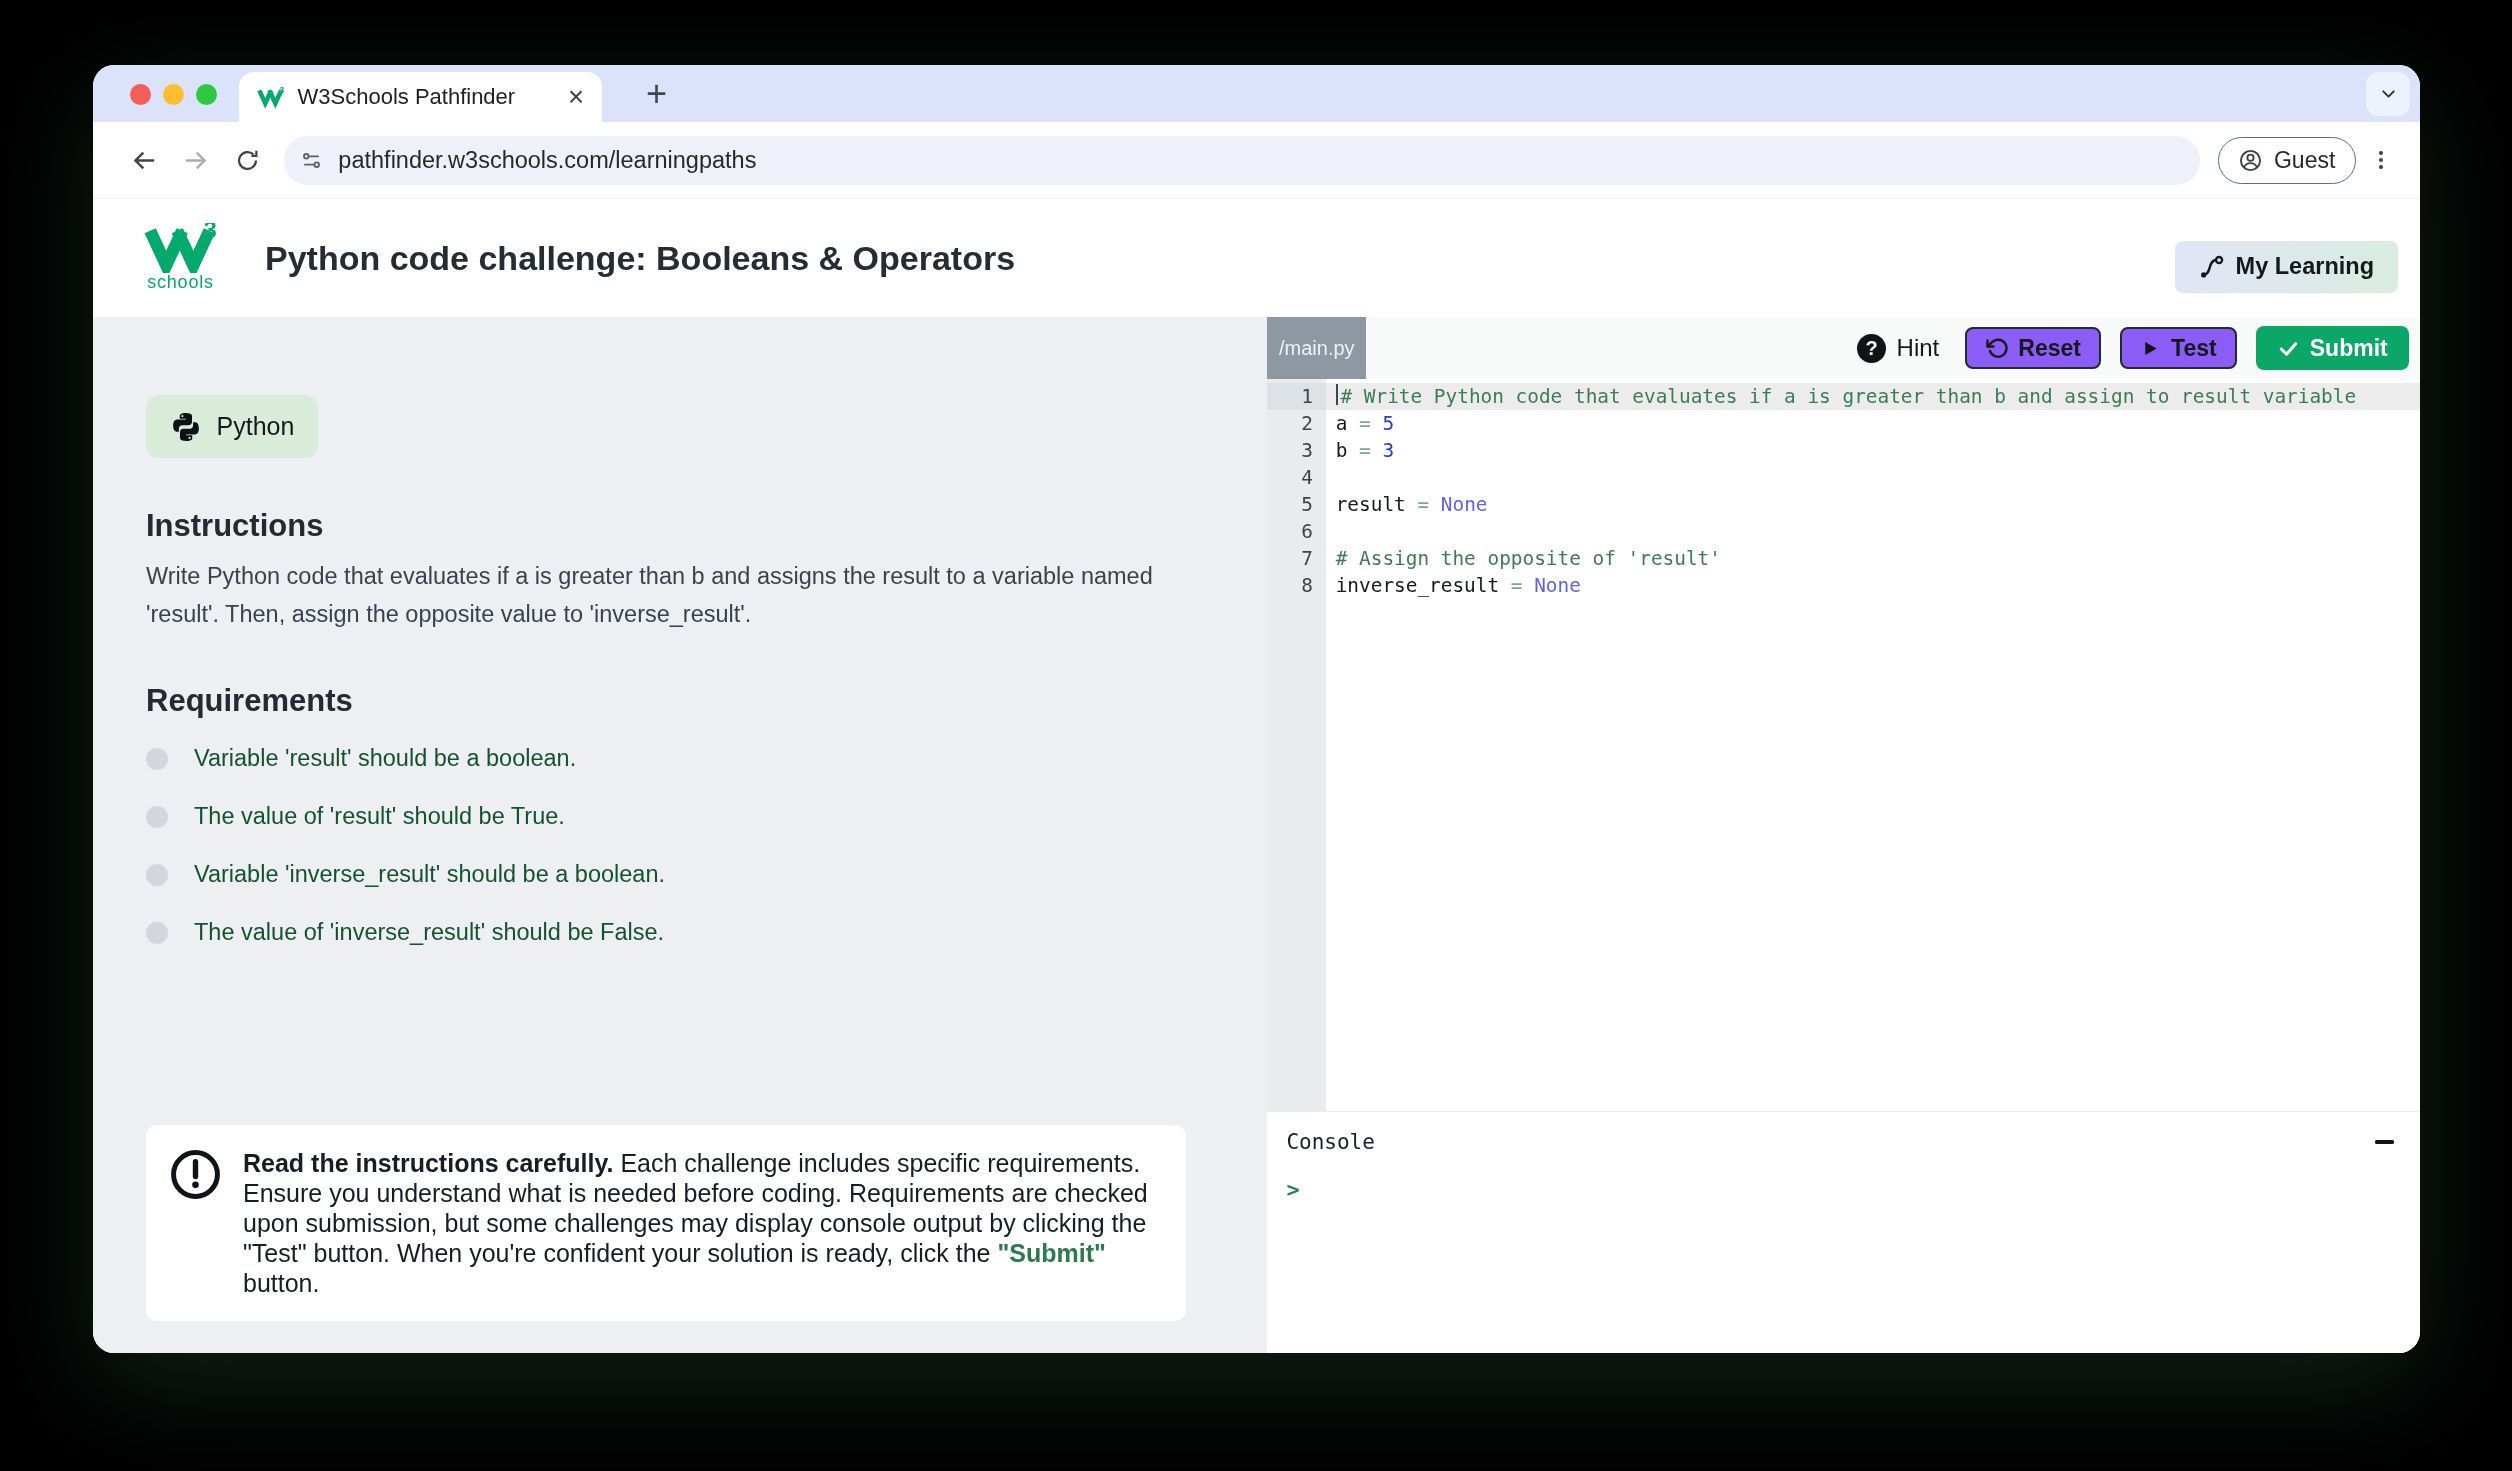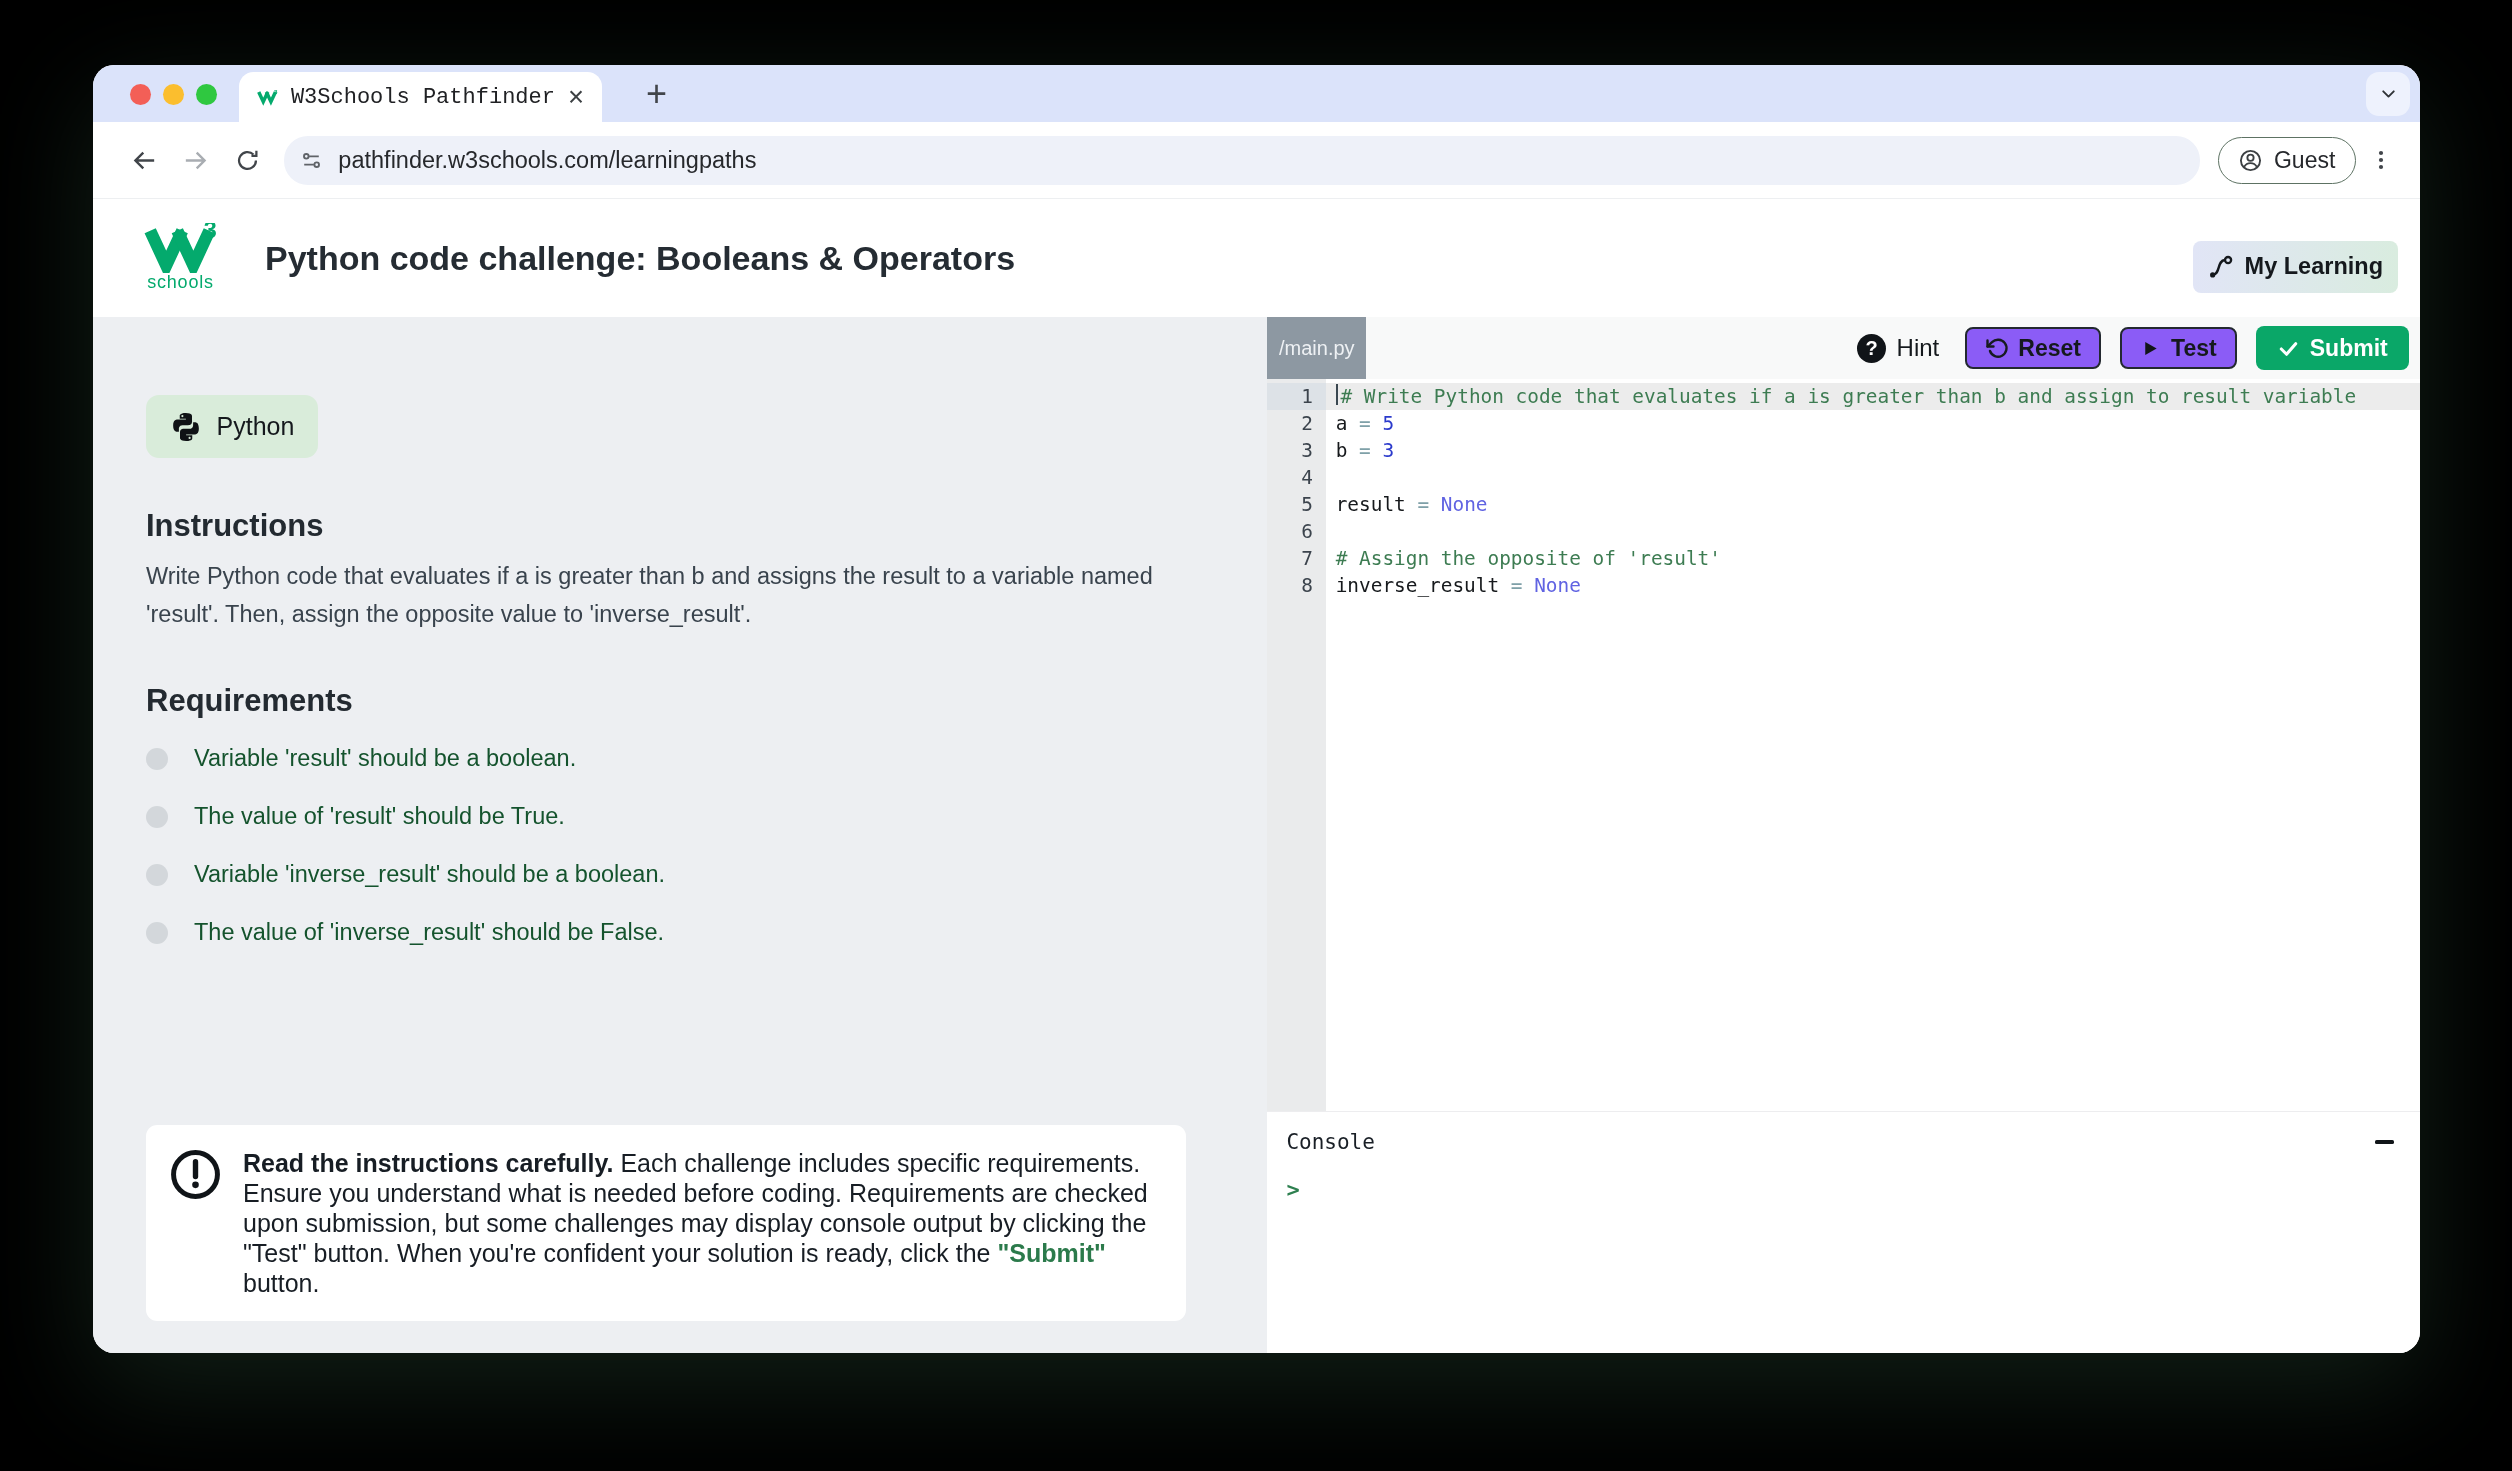--- a/index.html
+++ b/index.html
@@ -8,42 +8,42 @@
   .window{position:absolute;left:93px;top:65px;width:2327px;height:1288px;border-radius:21px;
           overflow:hidden;background:#fff;display:flex;flex-direction:column;
           box-shadow:0 32px 113px rgba(40,70,50,.45);}
   
   .tabstrip{height:57px;background:#dbe3fa;position:relative;flex:none;}
   .lights{position:absolute;left:37px;top:19.4px;display:flex;gap:12px;}
   .light{width:21px;height:21px;border-radius:50%;}
   .light.red{background:#f35f57}.light.yellow{background:#fbbe2e}.light.green{background:#2fc840}
   .tab{position:absolute;left:146px;bottom:0;width:363px;height:50px;background:#fff;
        border-radius:14.6px 14.6px 0 0;display:flex;align-items:center;padding:0 18px;gap:13px;box-sizing:border-box;}
-  .tab-title{font-size:22px;color:#202124;flex:1;white-space:nowrap;font-family:Liberation Mono, monospace;}
+  .tab-title{font-size:22px;color:#202124;flex:1;white-space:nowrap;}
   .tab-close{font-size:27.5px;color:#3c4043;line-height:1;}
   .newtab{position:absolute;left:544px;top:8px;width:39px;height:39px;display:grid;place-items:center;
           font-size:36px;color:#41454a;font-weight:300;}
   .chevron-btn{position:absolute;right:9.7px;top:6.5px;width:44px;height:44px;border-radius:13px;
                background:#eef2fd;display:grid;place-items:center;}
   
   .toolbar{height:76px;background:#fff;display:flex;align-items:center;padding:0 19.4px 0 27.5px;gap:4.9px;flex:none;}
   .nav-ic{width:47px;height:47px;display:grid;place-items:center;border-radius:50%;}
   .urlbar{flex:1;height:49px;background:#eef1f9;border-radius:24px;display:flex;align-items:center;
           padding:0 9.7px 0 14.6px;gap:14.6px;margin:0 13px 0 8px;}
   .url-text{font-size:23.5px;color:#26282c;white-space:nowrap;}
   .guest-btn{height:47px;border:1.6px solid #5d7263;border-radius:23.5px;display:flex;align-items:center;
              gap:10.5px;padding:0 19.4px;font-size:23px;color:#26282c;background:#fff;font-family:inherit;}
   .menu-dots{width:40px;height:47px;display:grid;place-items:center;}
   
   .page-header{height:118px;background:#fff;border-top:0.8px solid #edeff1;display:flex;align-items:center;
                padding:0 22px 0 47px;flex:none;}
   .brand{width:81px;display:flex;flex-direction:column;align-items:center;gap:1.6px;}
   .brand-sub{font-size:18px;color:#04AA6D;letter-spacing:0.8px;margin-top:-3.2px;}
   .page-title{font-size:34px;font-weight:bold;color:#252c33;margin-left:44px;flex:1;white-space:nowrap;}
-  .my-learning{height:52px;border-radius:8px;padding:0 15px;display:flex;align-items:center;gap:10.5px;
+  .my-learning{height:52px;border-radius:8px;padding:0 24px;display:flex;align-items:center;gap:10.5px;
                font-size:23.5px;font-weight:bold;color:#15191d;border:none;font-family:inherit;
                background:linear-gradient(90deg,#e1e5f6 0%,#d9ecdf 100%);margin-top:17px;}
   
   .content{flex:1;display:flex;min-height:0;}
   .left-panel{width:1174px;background:#edeff2;position:relative;padding:78px 0 0 53px;
               box-sizing:border-box;flex:none;}
   .badge{display:inline-flex;align-items:center;gap:14.6px;height:63px;padding:0 24px;background:#d9ecda;
          border-radius:13px;font-size:25px;color:#15191d;}
   .left-panel h2{font-size:31px;font-weight:bold;color:#232a31;margin:50px 0 0;}
   .instructions-text{font-size:23.5px;color:#39434d;line-height:38px;max-width:1052px;margin:13px 0 0;}

